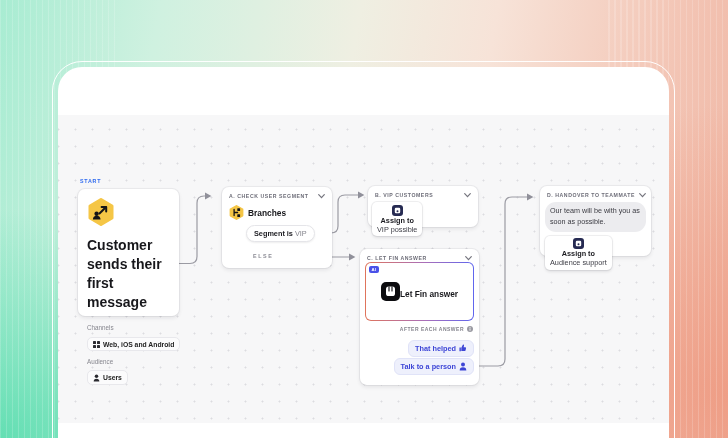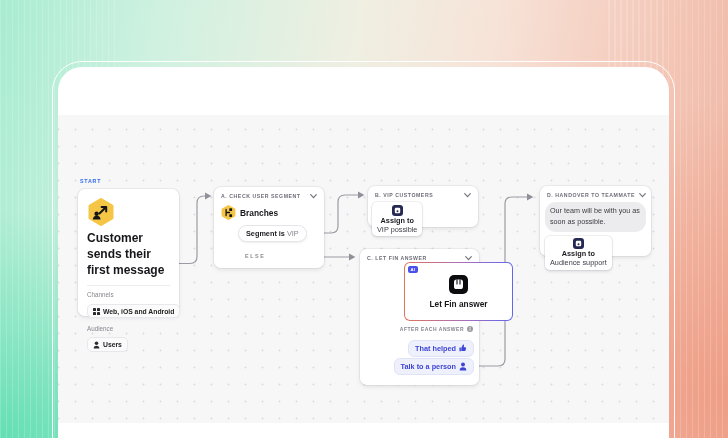--- a/index.html
+++ b/index.html
@@ -28,48 +28,48 @@
   svg.wires{position:absolute;inset:0;pointer-events:none;}
 
   .card{position:absolute;background:#fff;border-radius:7px;box-sizing:border-box;
     box-shadow:0 0 0 1px rgba(25,25,35,.05),0 2px 4px rgba(25,25,35,.09);}
   .node-header{display:flex;justify-content:space-between;align-items:center;padding:6px 7px 0 7px;}
   .node-header-label{font-size:5.2px;font-weight:700;letter-spacing:.55px;color:#6d6d78;white-space:nowrap;}
   .chev{flex:0 0 auto;margin-left:4px;}
 
   #start-label{position:absolute;left:80px;top:178px;font-size:5.3px;font-weight:700;letter-spacing:.8px;color:#2f6bf0;}
   #card-start{left:78px;top:189px;width:101px;height:127px;padding:9px;}
-  .start-title{font-size:12px;font-weight:700;color:#17171b;line-height:1.35;}
+  .start-title{margin-top:6px;font-size:14px;font-weight:700;color:#17171b;line-height:1.35;}
   .divider{height:1px;background:#ededf0;margin:6px 0 5px;}
   .field-label{font-size:6.3px;color:#86868e;margin-bottom:3px;}
   .field-label.second{margin-top:6px;}
   .chip{display:inline-flex;align-items:center;gap:3px;padding:2.5px 5px;background:#fbfbfc;
     border:1px solid #e8e8ec;border-radius:5px;font-size:6.8px;font-weight:700;color:#222;white-space:nowrap;}
 
-  #card-a{left:214px;top:187px;width:110px;height:81px;}
+  #card-a{left:222px;top:187px;width:110px;height:81px;}
   .hex-sm{position:absolute;left:7px;top:18px;}
   .branches-title{position:absolute;left:26px;top:21px;font-size:8.4px;font-weight:700;color:#17171b;}
   .pill-vip{position:absolute;left:24px;top:38px;background:#fff;border:1px solid #e5e5e9;border-radius:9px;
     padding:3px 7px;font-size:7.3px;white-space:nowrap;box-shadow:0 1px 2px rgba(0,0,0,.07);}
   .pill-vip .pfx{font-weight:700;color:#1c1c21;}
   .pill-vip .val{font-weight:400;color:#85858d;}
   .else-label{position:absolute;left:31px;top:66px;font-size:5.4px;letter-spacing:1.6px;color:#8b8b94;font-weight:600;}
 
   #card-b{left:368px;top:186px;width:110px;height:41px;}
   .assign-pill{display:inline-flex;align-items:center;gap:0;background:#fff;border-radius:5px;
     padding:2.5px 5px;margin:4px 0 0 4px;font-size:7.3px;white-space:nowrap;
     box-shadow:0 0 0 1px rgba(25,25,35,.06),0 1.5px 3px rgba(25,25,35,.1);flex-direction:column;}
   .assign-prefix{font-weight:700;color:#1b1b20;}
   .assign-target{color:#3e3e46;}
 
   #card-c{left:360px;top:249px;width:119px;height:136px;}
   .fin-card{position:absolute;left:5px;top:13px;width:109px;height:59px;box-sizing:border-box;
     border:1.5px solid transparent;border-radius:6px;
     background:linear-gradient(#fff,#fff) padding-box,linear-gradient(90deg,#e0745b,#a96fb9 55%,#6066ee) border-box;
-    display:flex;flex-direction:column;align-items:center;justify-content:center;margin-left:39px;}
+    display:flex;flex-direction:row;align-items:center;justify-content:center;}
   .ai-badge{position:absolute;left:3px;top:3px;background:#4a51e8;color:#fff;font-size:4.3px;font-weight:700;
     padding:1px 2.5px;border-radius:2px;letter-spacing:.3px;}
   .fin-title{margin-top:5px;font-size:8.3px;font-weight:700;color:#17171b;}
   .after-row{position:absolute;right:6px;top:77px;display:flex;align-items:center;gap:3px;
     font-size:5px;letter-spacing:.5px;color:#84848d;font-weight:700;white-space:nowrap;}
   .fin-btn{position:absolute;right:5px;display:inline-flex;align-items:flex-start;gap:3px;background:#eef0fc;
     border:1px solid #e0e3f8;border-radius:6px;padding:3px 6px;font-size:7.3px;font-weight:600;
     color:#3d45d6;white-space:nowrap;}
   #btn-helped{top:91px;}
   #btn-person{top:109px;}

